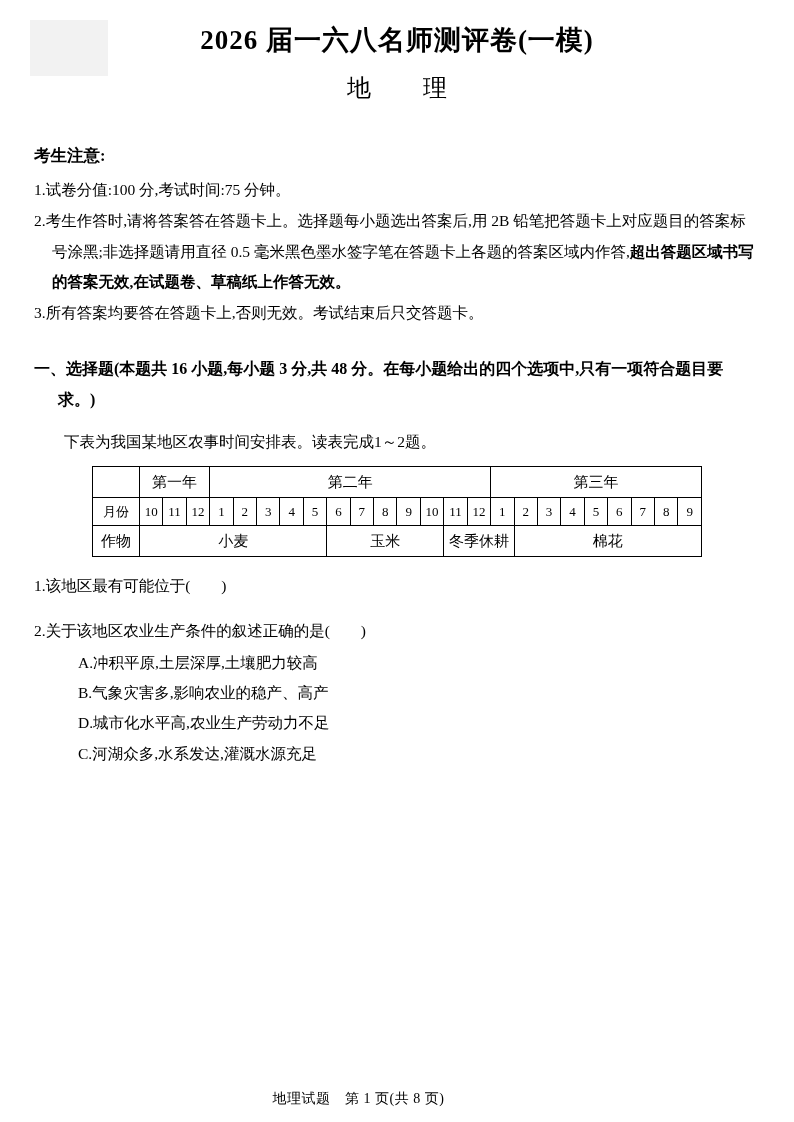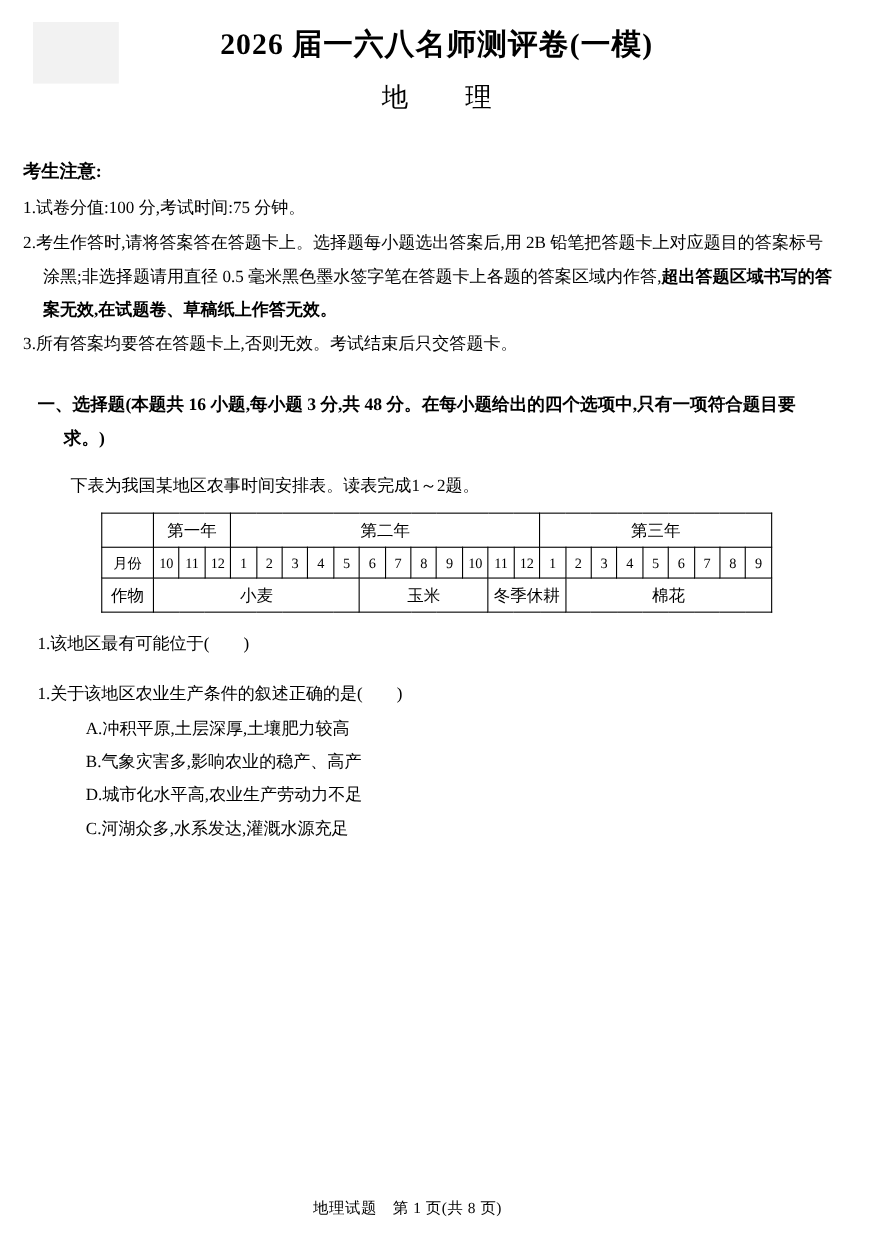--- a/index.html
+++ b/index.html
@@ -46,21 +46,21 @@
     text-align: center;
     margin-top: 14px;
     font-size: 24px;
     font-weight: normal;
     letter-spacing: 14px;
     padding-left: 14px;
   }
 
   
   .notice {
-    margin: 36px 34px 0 21px;
+    margin: 36px 34px 0 34px;
     font-size: 15.5px;
     line-height: 1.95;
   }
   .notice-title {
     font-weight: bold;
     font-size: 16.5px;
     margin-bottom: 3px;
   }
   .notice-item {
     text-indent: 0;
@@ -143,21 +143,20 @@
 
   
   .footer {
     position: absolute;
     bottom: 14px;
     left: 0;
     width: 717px;
     text-align: center;
     font-size: 14px;
     letter-spacing: 0.5px;
-    padding-left: 12px;
   }
 </style>
 </head>
 <body>
 
 <div class="page">
 
   <div class="logo-box"></div>
 
   <div class="title-main">2026 届一六八名师测评卷(一模)</div>
@@ -227,21 +226,21 @@
       </tr>
     </tbody>
       </table>
   </div>
 
   <div class="q">
     <div class="q-stem">1.该地区最有可能位于(　　)</div>
   </div>
 
   <div class="q">
-    <div class="q-stem">1.关于该地区农业生产条件的叙述正确的是(　　)</div>
+    <div class="q-stem">2.关于该地区农业生产条件的叙述正确的是(　　)</div>
     <div class="opts">
       <div class="opt-line">A.冲积平原,土层深厚,土壤肥力较高</div>
       <div class="opt-line">B.气象灾害多,影响农业的稳产、高产</div>
       <div class="opt-line">D.城市化水平高,农业生产劳动力不足</div>
       <div class="opt-line">C.河湖众多,水系发达,灌溉水源充足</div>
     </div>
   </div>
 
 
   <div class="footer">地理试题　第 1 页(共 8 页)</div>

